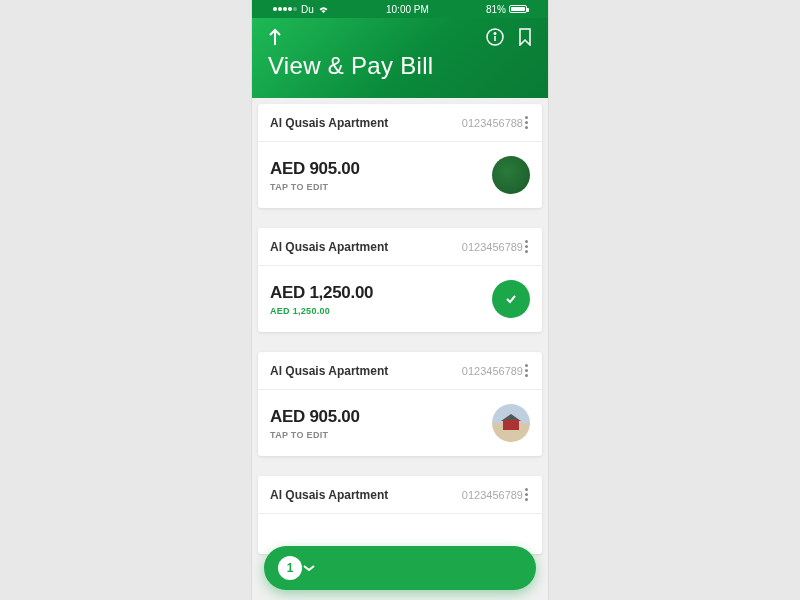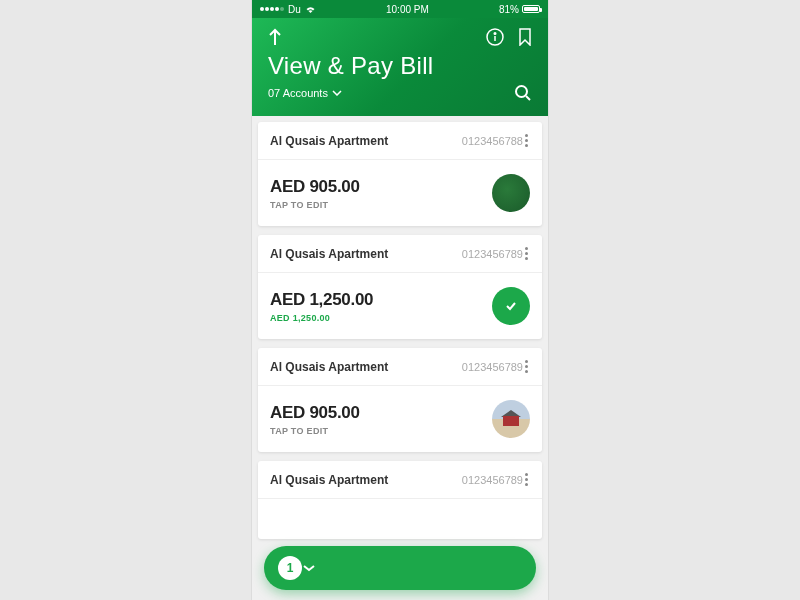--- a/index.html
+++ b/index.html
@@ -1,38 +1,38 @@
 <!DOCTYPE html>
 <html><head>
   <meta charset="utf-8">
   <style>
     * { margin: 0; padding: 0; box-sizing: border-box; font-family: -apple-system, BlinkMacSystemFont, 'Segoe UI', Arial, sans-serif; }
     body { background: #e8e8e8; display: flex; justify-content: center; align-items: flex-start; min-height: 600px; }
     .phone { width: 296px; height: 600px; background: #f0f0f0; overflow: hidden; position: relative; box-shadow: 0 0 0 1px rgba(0,0,0,0.05); }
     
-    .status-bar { height: 18px; background: #0a8a3a; color: #fff; display: flex; align-items: center; justify-content: space-between; padding: 0 8px; font-size: 10px; font-weight: 500; gap: 9px; }
+    .status-bar { height: 18px; background: #0a8a3a; color: #fff; display: flex; align-items: center; justify-content: space-between; padding: 0 21px; font-size: 10px; font-weight: 500; gap: 9px; }
     .status-left { display: flex; align-items: center; gap: 4px; }
     .dots { display: flex; gap: 1px; }
     .dot { width: 4px; height: 4px; border-radius: 50%; background: #fff; }
     .dot.empty { background: rgba(255,255,255,0.35); }
     .status-right { display: flex; align-items: center; gap: 3px; }
     .battery { width: 18px; height: 8px; border: 1px solid #fff; border-radius: 2px; position: relative; }
     .battery::after { content: ''; position: absolute; right: -3px; top: 2px; width: 2px; height: 4px; background: #fff; border-radius: 0 1px 1px 0; }
     .battery-fill { position: absolute; inset: 1px; background: #fff; border-radius: 1px; }
     
     .header { background: linear-gradient(135deg, #1eb956 0%, #0a8a3a 55%, #0a7a35 100%); color: #fff; padding: 10px 16px 14px 16px; }
     .header-top { display: flex; align-items: center; justify-content: space-between; margin-bottom: 6px; }
     .header-top-right { display: flex; gap: 14px; align-items: center; }
     .header-title { font-size: 24px; font-weight: 300; letter-spacing: 0.3px; margin-bottom: 4px; }
     .header-bottom { display: flex; justify-content: space-between; align-items: center; }
     .subtitle { font-size: 11px; font-weight: 500; display: flex; align-items: center; gap: 4px; }
     
     .content { padding: 6px; overflow-y: auto; }
     
-    .card { background: #fff; border-radius: 3px; margin-bottom: 9px; box-shadow: 0 1px 3px rgba(0,0,0,0.1); }
+    .card { background: #fff; border-radius: 3px; margin-bottom: 20px; box-shadow: 0 1px 3px rgba(0,0,0,0.1); }
     .card-header { display: flex; justify-content: space-between; align-items: center; padding: 10px 12px; border-bottom: 1px solid #eee; }
     .card-name { font-size: 12px; font-weight: 600; color: #333; }
     .card-header-right { display: flex; align-items: center; color: #aaa; font-size: 11px; }
     .card-body { display: flex; justify-content: space-between; align-items: center; padding: 14px 12px; }
     .card-amount { font-size: 17px; font-weight: 700; color: #222; letter-spacing: -0.3px; }
     .card-sub { font-size: 9px; font-weight: 700; color: #888; letter-spacing: 0.3px; margin-top: 3px; }
     .card-sub.selected { color: #1ca84a; }
     .thumb { width: 38px; height: 38px; border-radius: 50%; background: #888; display: flex; align-items: center; justify-content: center; }
     .thumb.green { background: radial-gradient(circle at 40% 40%, #2a7a3a, #1a5a2a); }
     .thumb.house { background: linear-gradient(#bfcfe0 50%, #d8c8a8 50%); position: relative; }
@@ -94,34 +94,20 @@
             </svg>
         </span>
         <span class="icon-btn">
           <svg width="14" height="18" viewBox="0 0 14 18" fill="none" stroke="#fff" stroke-width="1.5">
               <path d="M2 1 L12 1 L12 17 L7 12 L2 17 Z"></path>
             </svg>
         </span>
       </div>
     </div>
     <div class="header-title">View &amp; Pay Bill</div>
-    <div class="header-bottom">
-      <div class="subtitle icon-btn">
-        <span>07 Accounts</span>
-        <svg width="10" height="6" viewBox="0 0 10 6" fill="none" stroke="#fff" stroke-width="1.5">
-            <path d="M1 1 L5 5 L9 1"></path>
-          </svg>
-      </div>
-      <span class="icon-btn">
-        <svg width="18" height="18" viewBox="0 0 18 18" fill="none" stroke="#fff" stroke-width="2">
-            <circle cx="7.5" cy="7.5" r="5.5"></circle>
-            <path d="M12 12 L16 16"></path>
-          </svg>
-      </span>
-    </div>
   </div>
 
   <div class="content">
 
     <div class="card">
       <div class="card-header">
         <span class="card-name">Al Qusais Apartment</span>
         <div class="card-header-right">
           <span>0123456788</span>
           <div class="more-dots">

